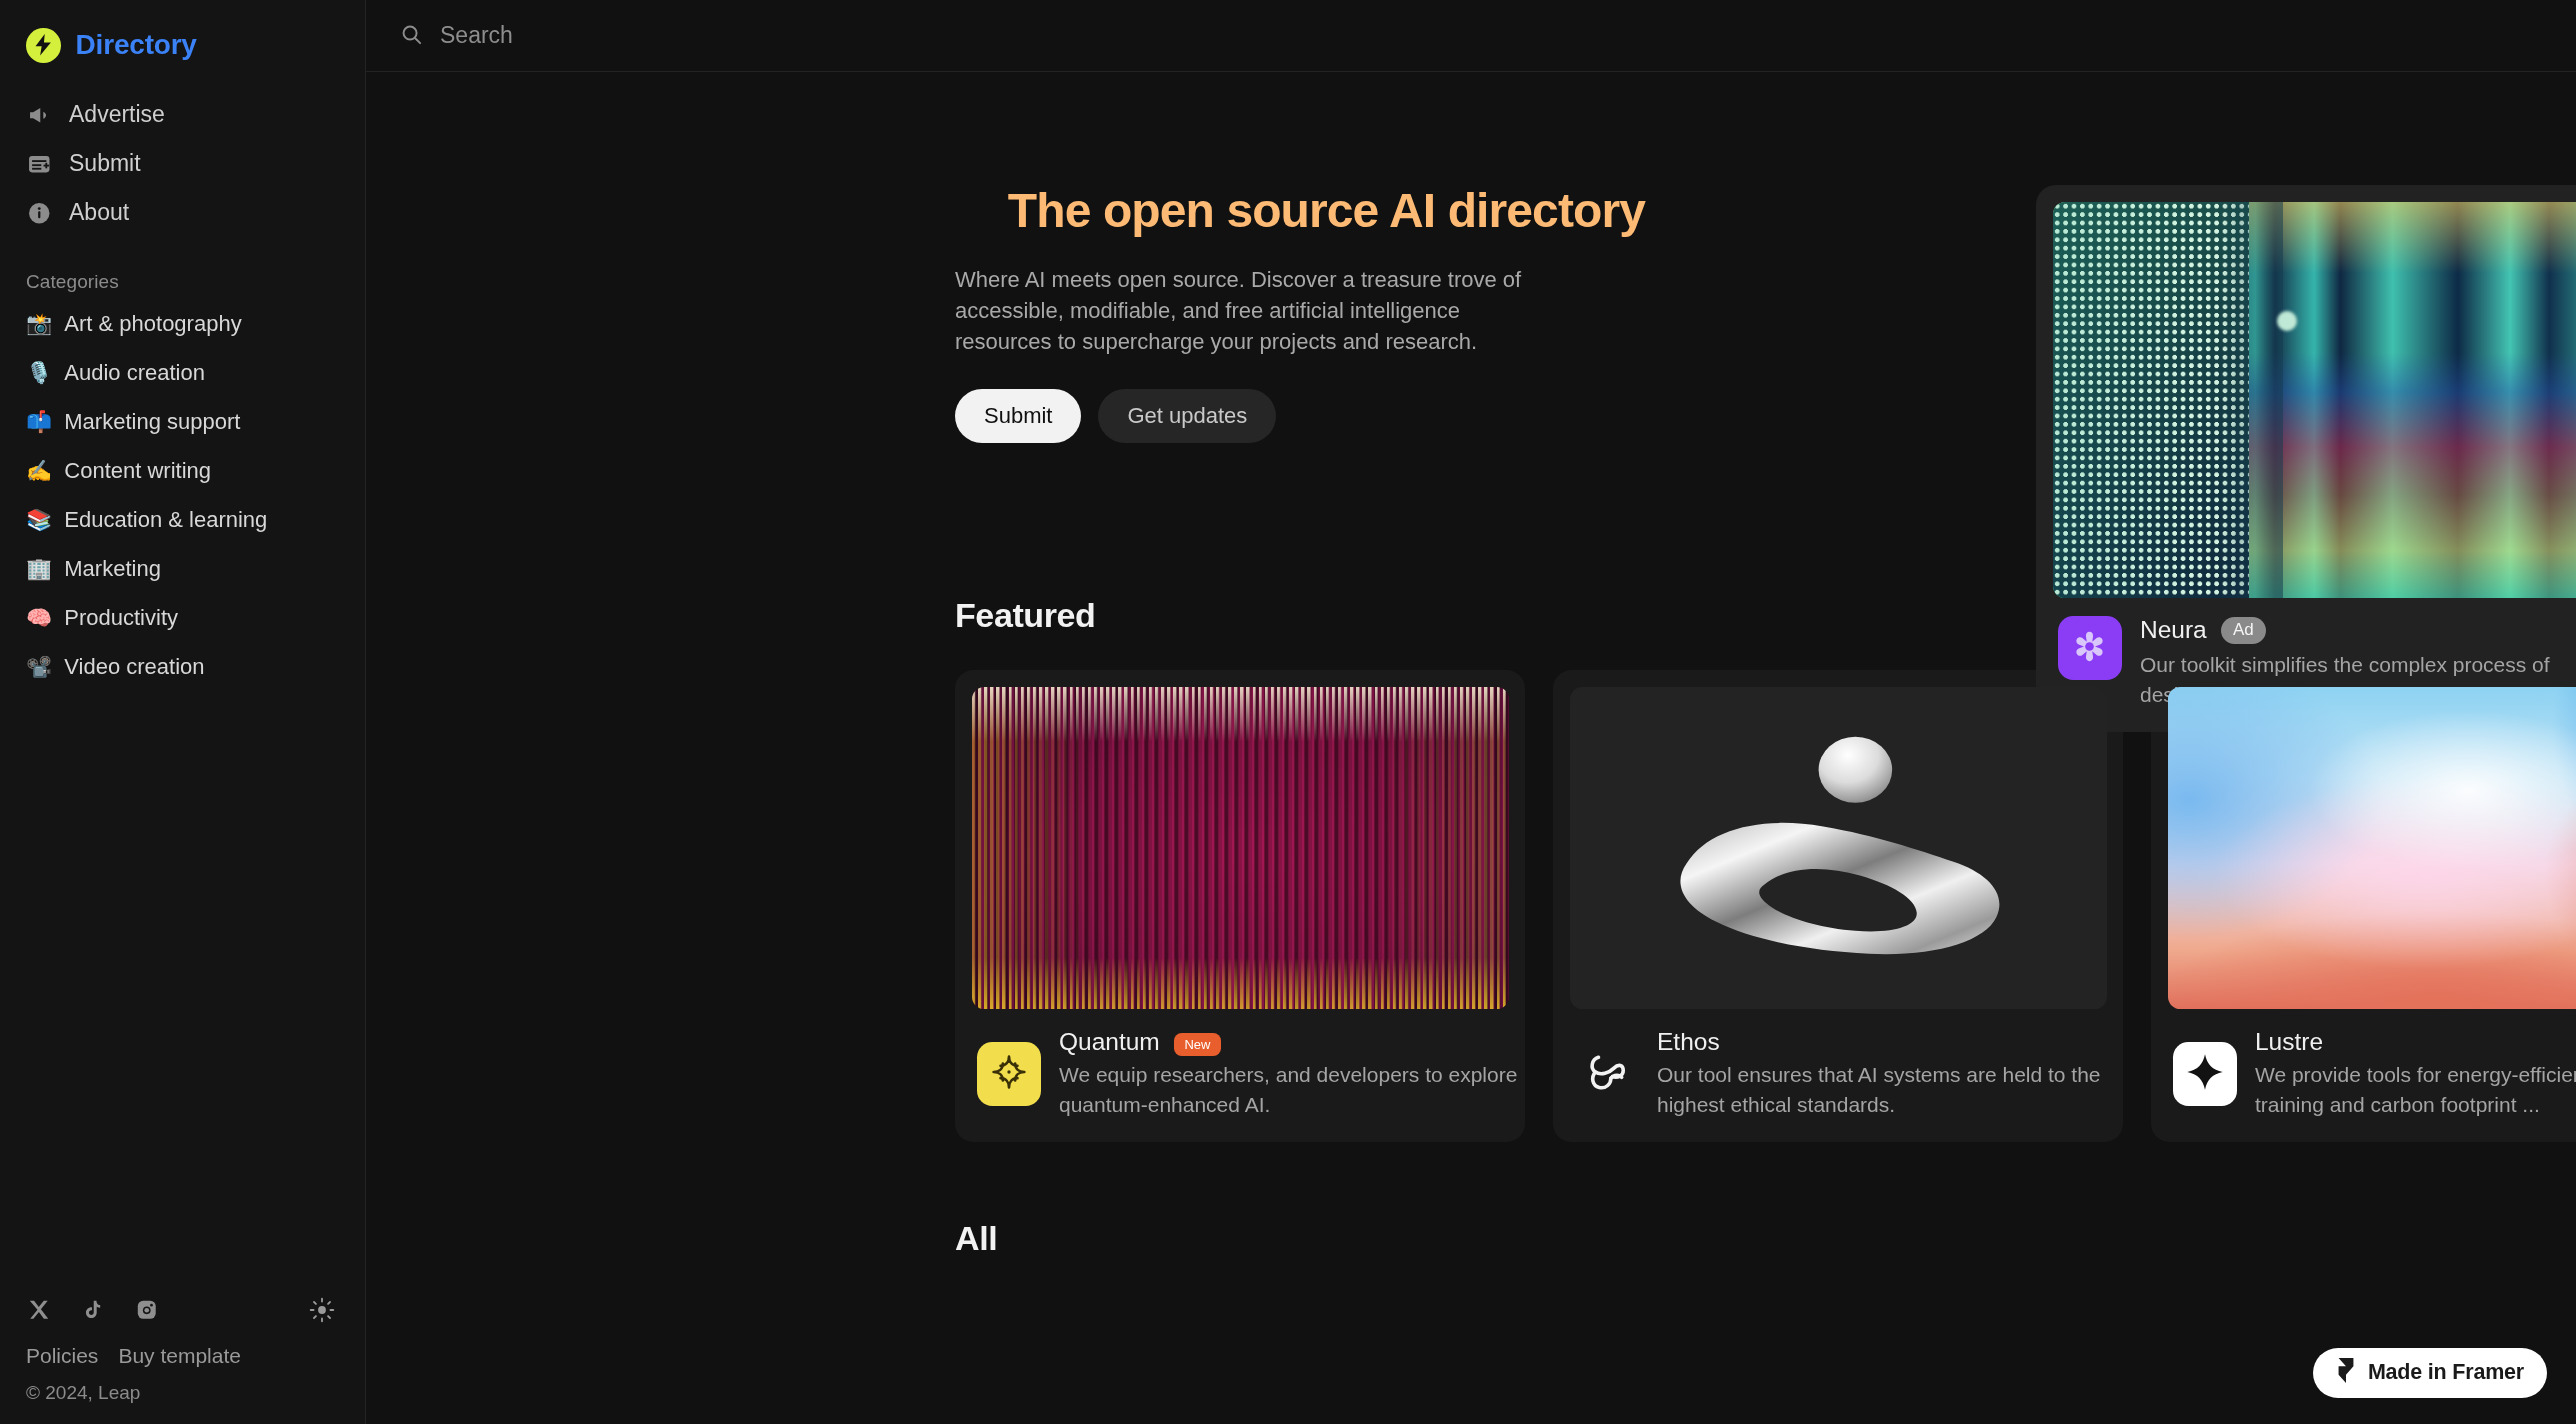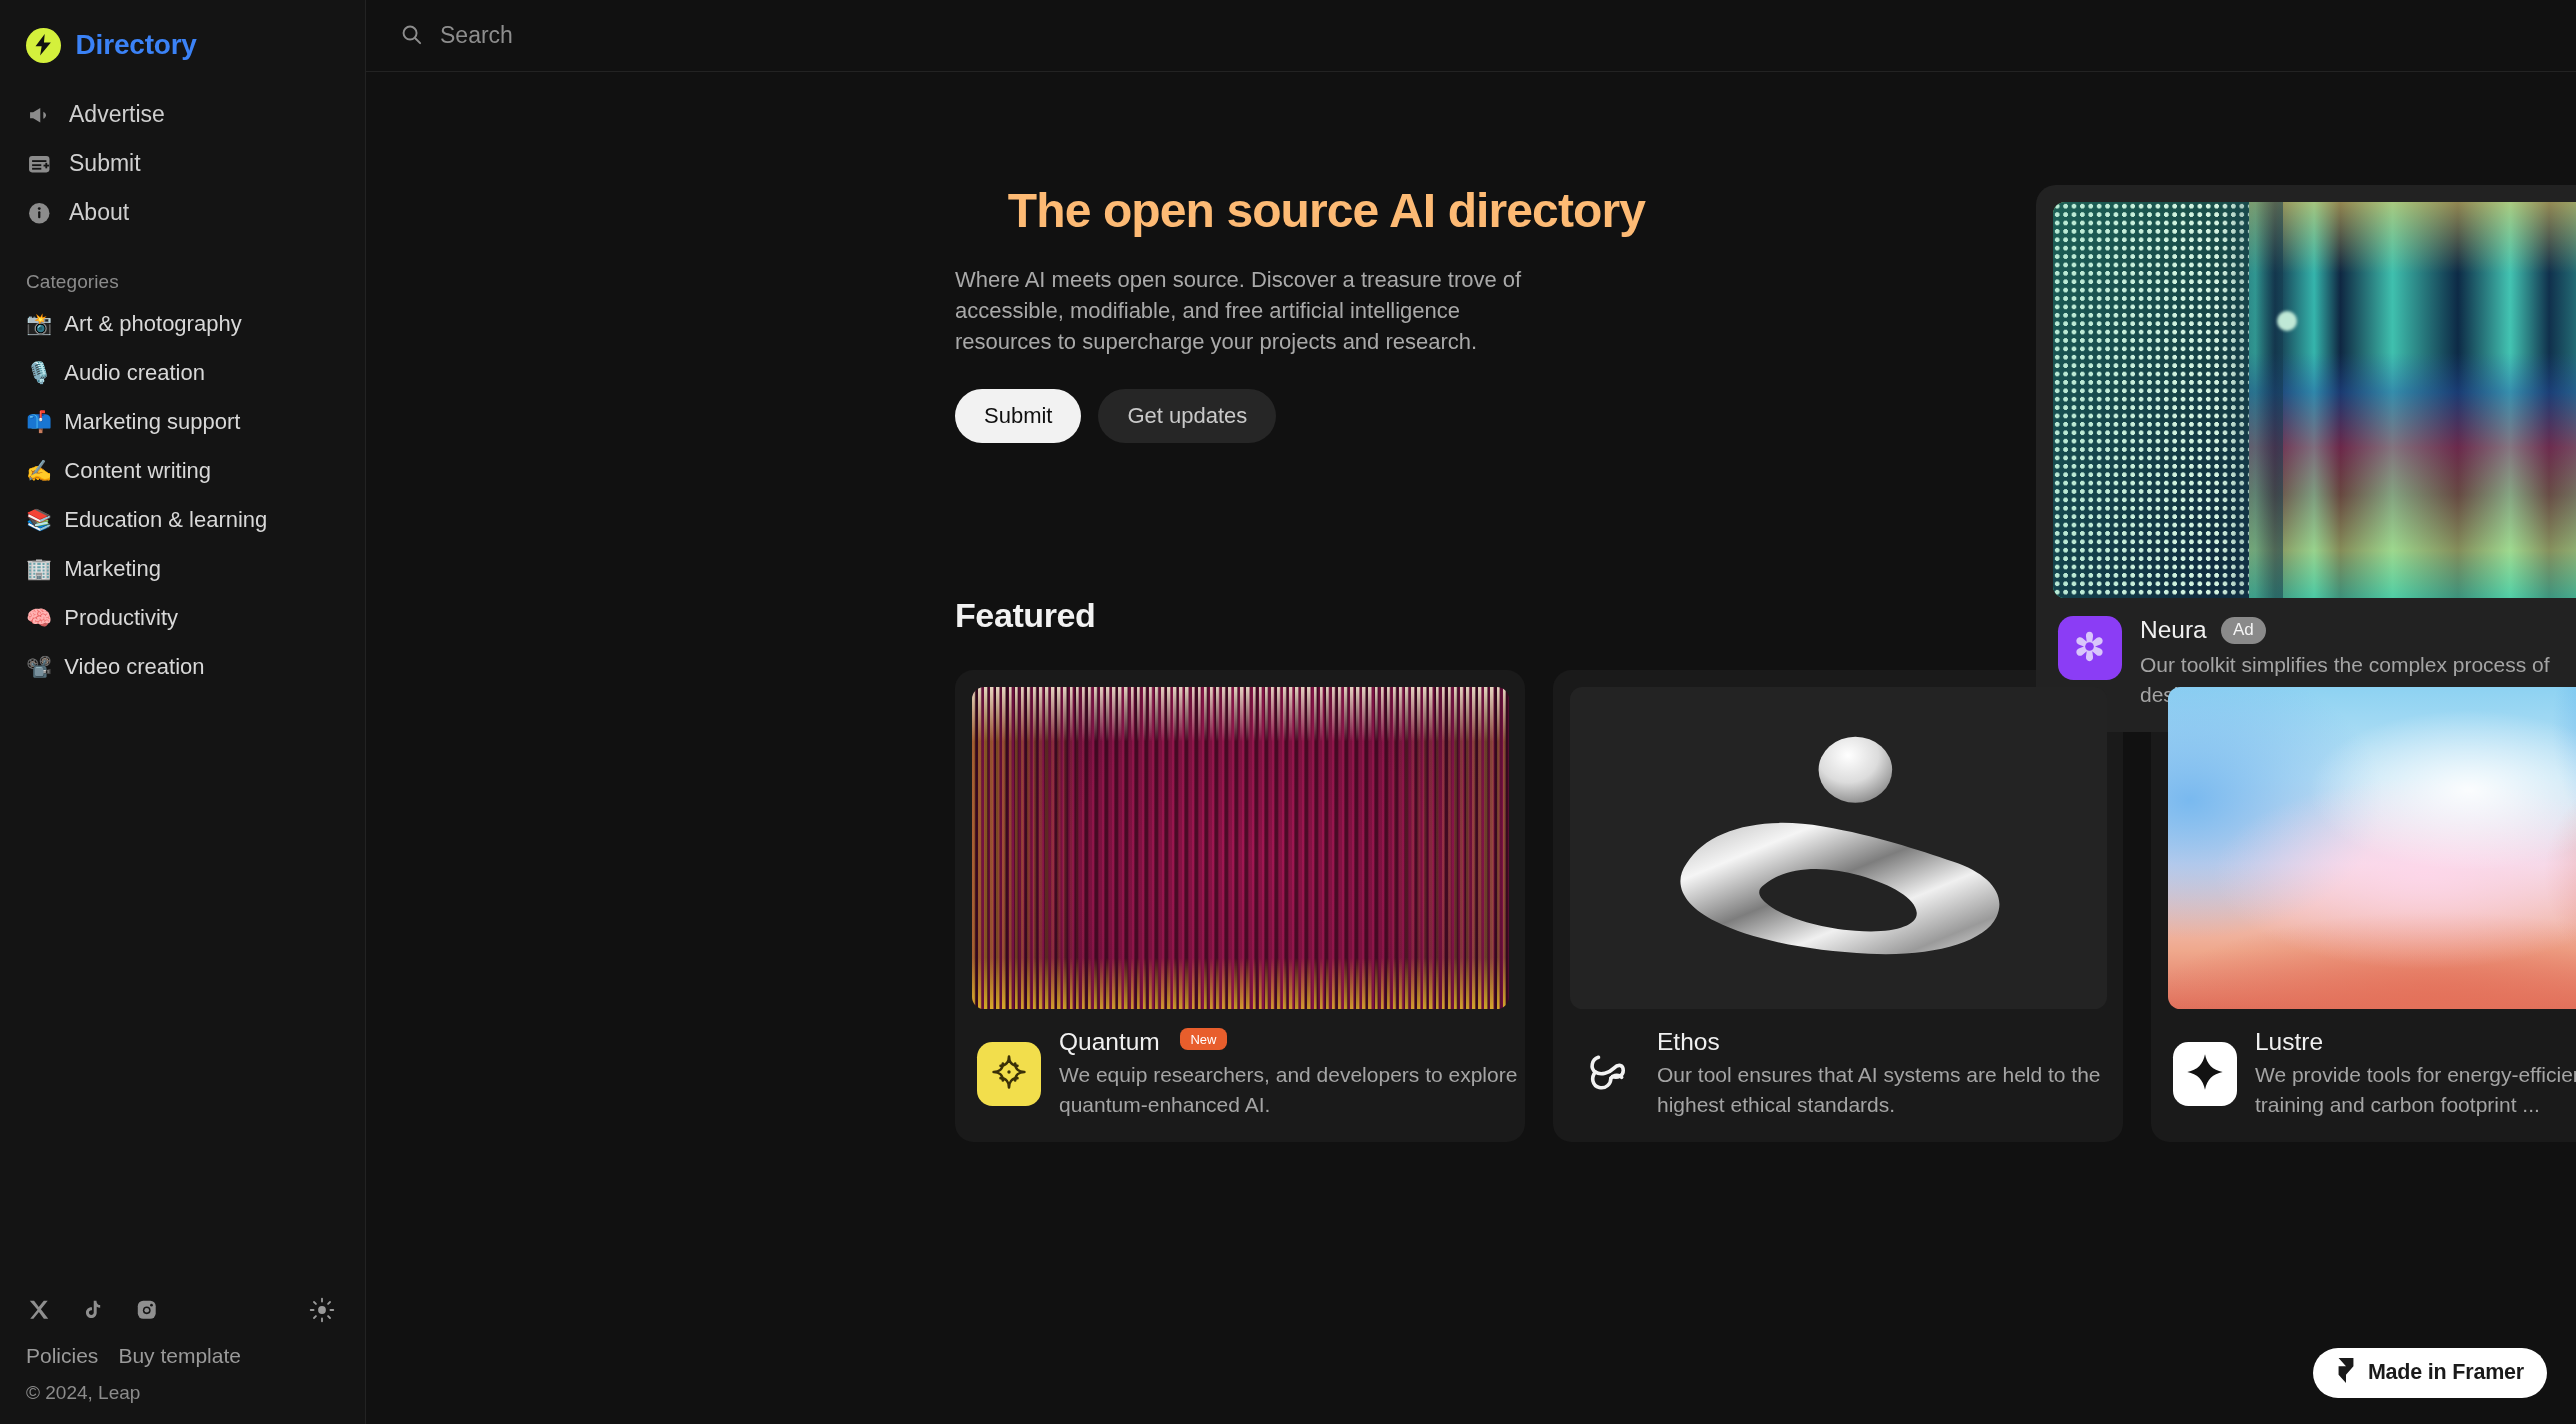--- a/index.html
+++ b/index.html
@@ -149,21 +149,21 @@
     width: 570px; background: #1a1a1a; border-radius: 18.4px;
     padding: 17px; cursor: pointer;
   }
   .card-img { width: 537px; height: 322px; border-radius: 12.3px; overflow: hidden; position: relative; }
   .card-foot { display: flex; align-items: center; gap: 18.4px; padding: 18.4px 4.6px 4.6px 4.6px; }
   .card-logo { width: 64px; height: 64px; border-radius: 15.3px; flex: 0 0 64px;
                display: flex; align-items: center; justify-content: center; }
   .card-logo.yellow { background: #f2de4c; }
   .card-logo.white { background: #ffffff; }
   .card-logo.plain { background: transparent; }
-  .card-title-row { display: flex; align-items: flex-start; gap: 20px; margin-bottom: 4.6px; }
+  .card-title-row { display: flex; align-items: flex-end; gap: 14px; margin-bottom: 4.6px; }
   .card-title { font-size: 24.5px; color: #f0f0f0; }
   .badge-new {
     background: #e85e2c; color: #ffffff; font-size: 13px;
     border-radius: 7.7px; padding: 3.8px 10.7px; font-weight: 500;
   }
   .card-desc { font-size: 21px; line-height: 1.42; color: #a4a4a4; width: 460px; }
 
   
   .art-quantum {
     position: absolute; inset: 0;
@@ -484,20 +484,21 @@
               <div class="card-title-row">
                 <span class="card-title">Lustre</span>
               </div>
               <div class="card-desc">We provide tools for energy-efficient model training and carbon footprint ...</div>
             </div>
           </div>
         </div>
 
       </div>
 
+      <h2 class="section-h" style="padding-top:77px">All</h2>
 
     </div>
 
     <div class="framer-badge">
       <span>
         <svg width="20" height="26" viewBox="0 0 20 28" fill="#1a1a1a">
           <path d="M2 0h16v9H10zM2 9h16l-8 9H2zM2 18h8v9z"></path>
         </svg>
       </span>
       <span class="framer-label">Made in Framer</span>

